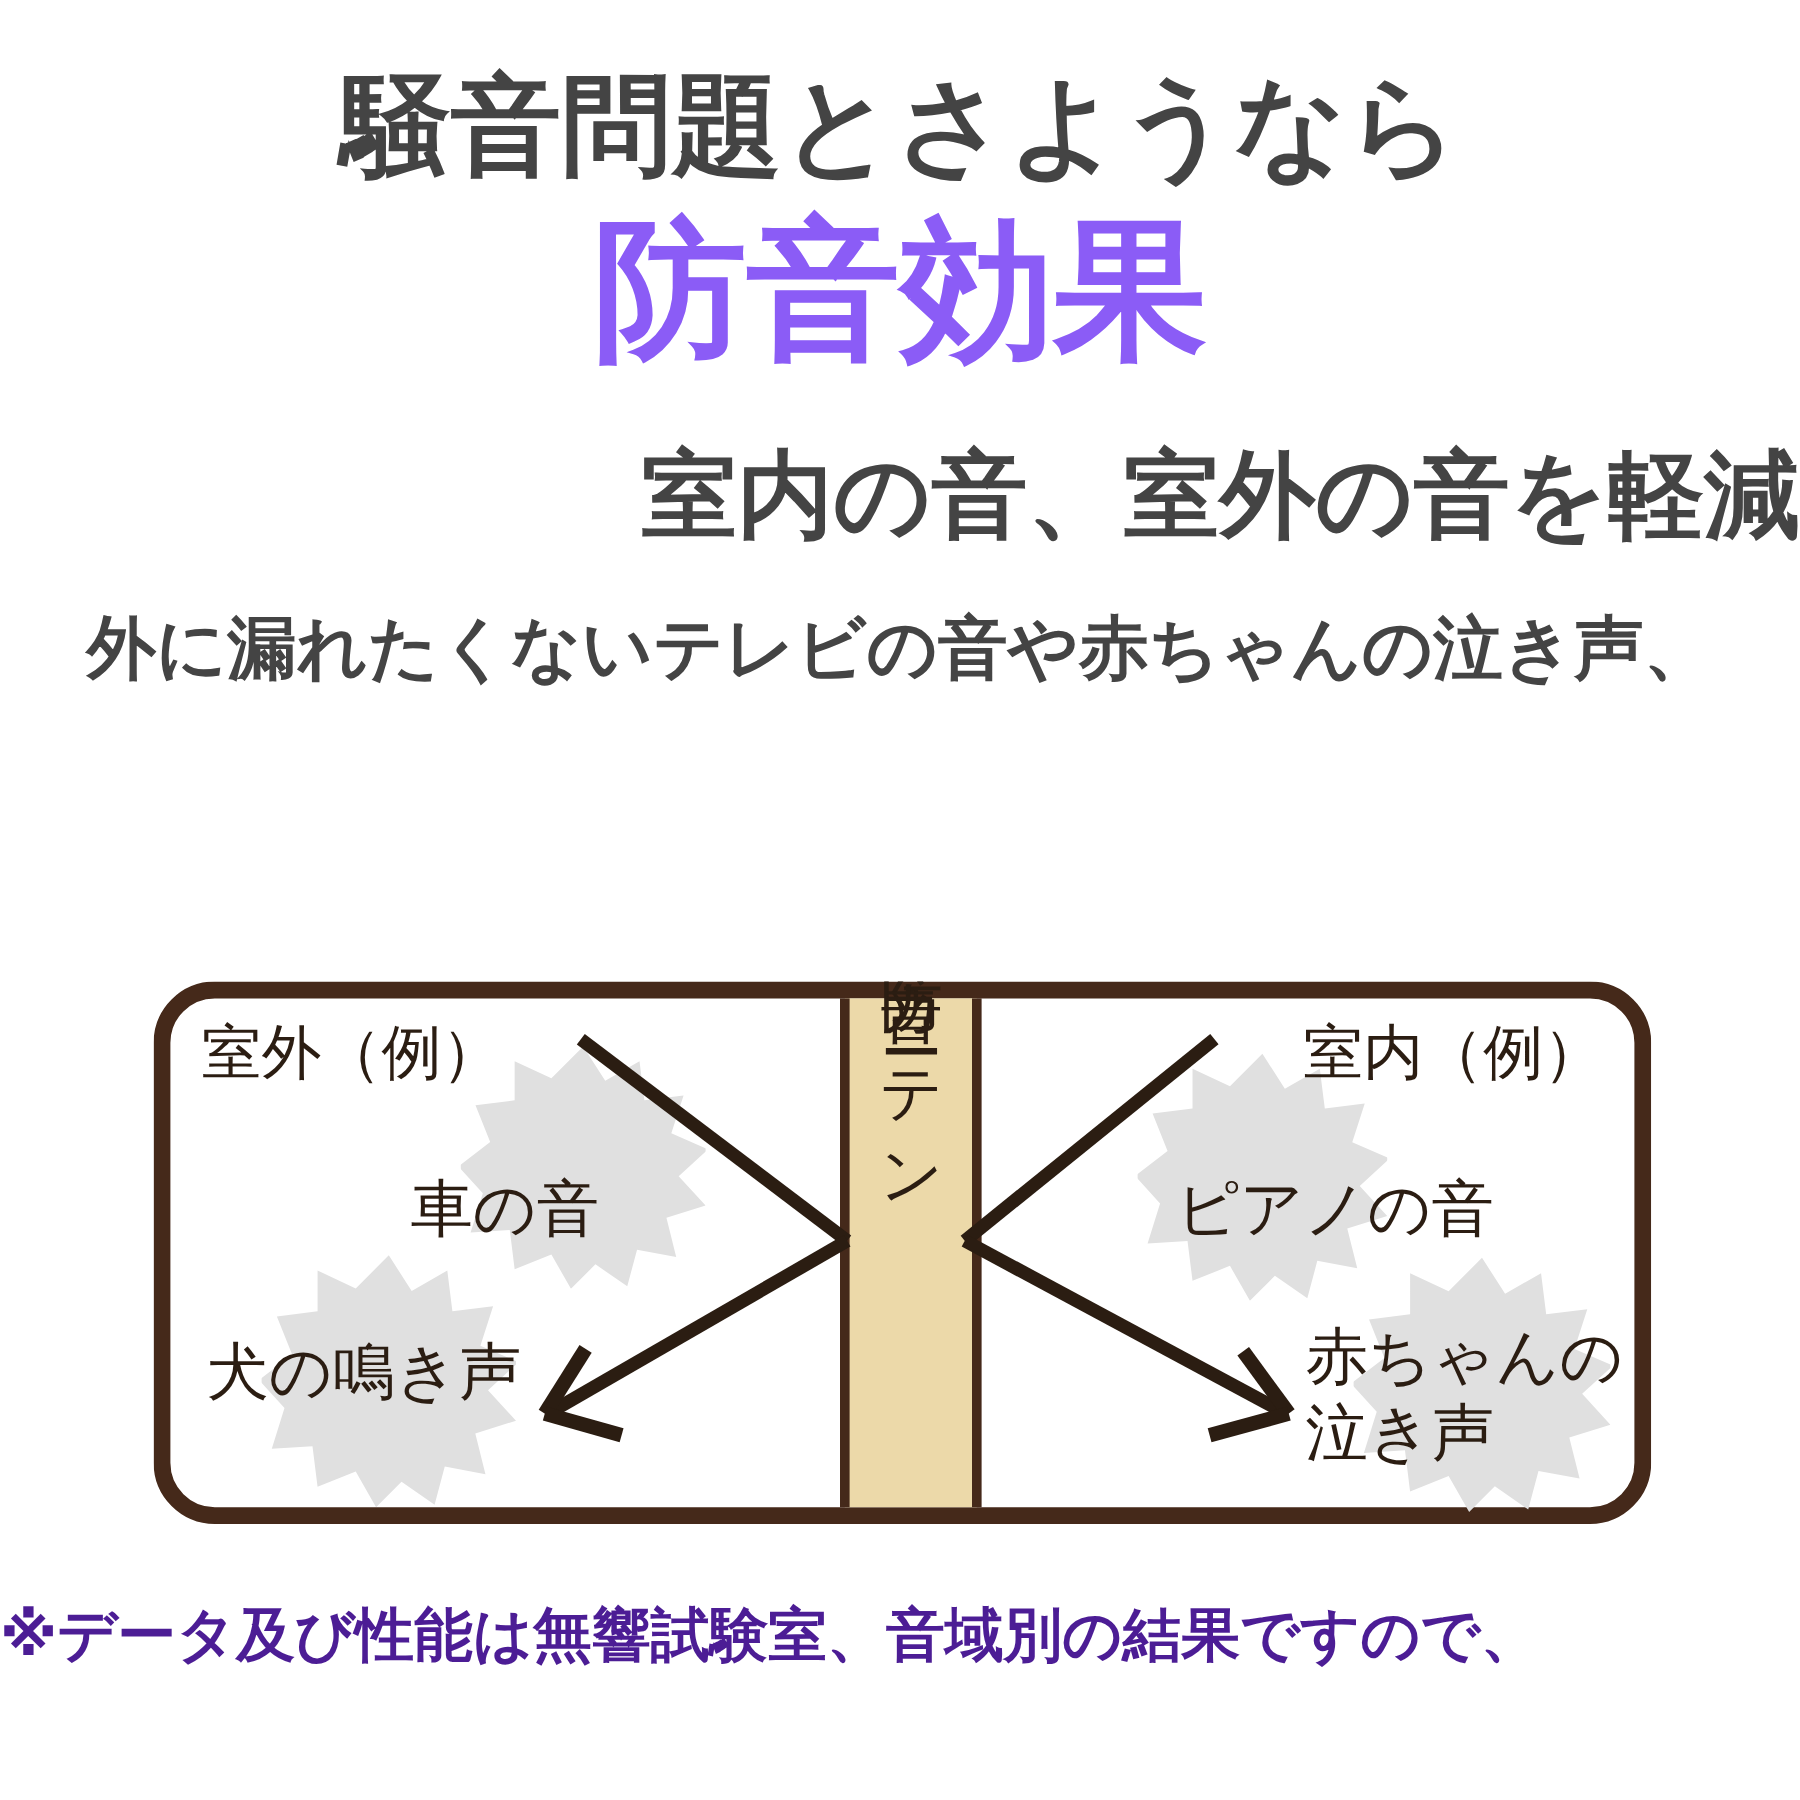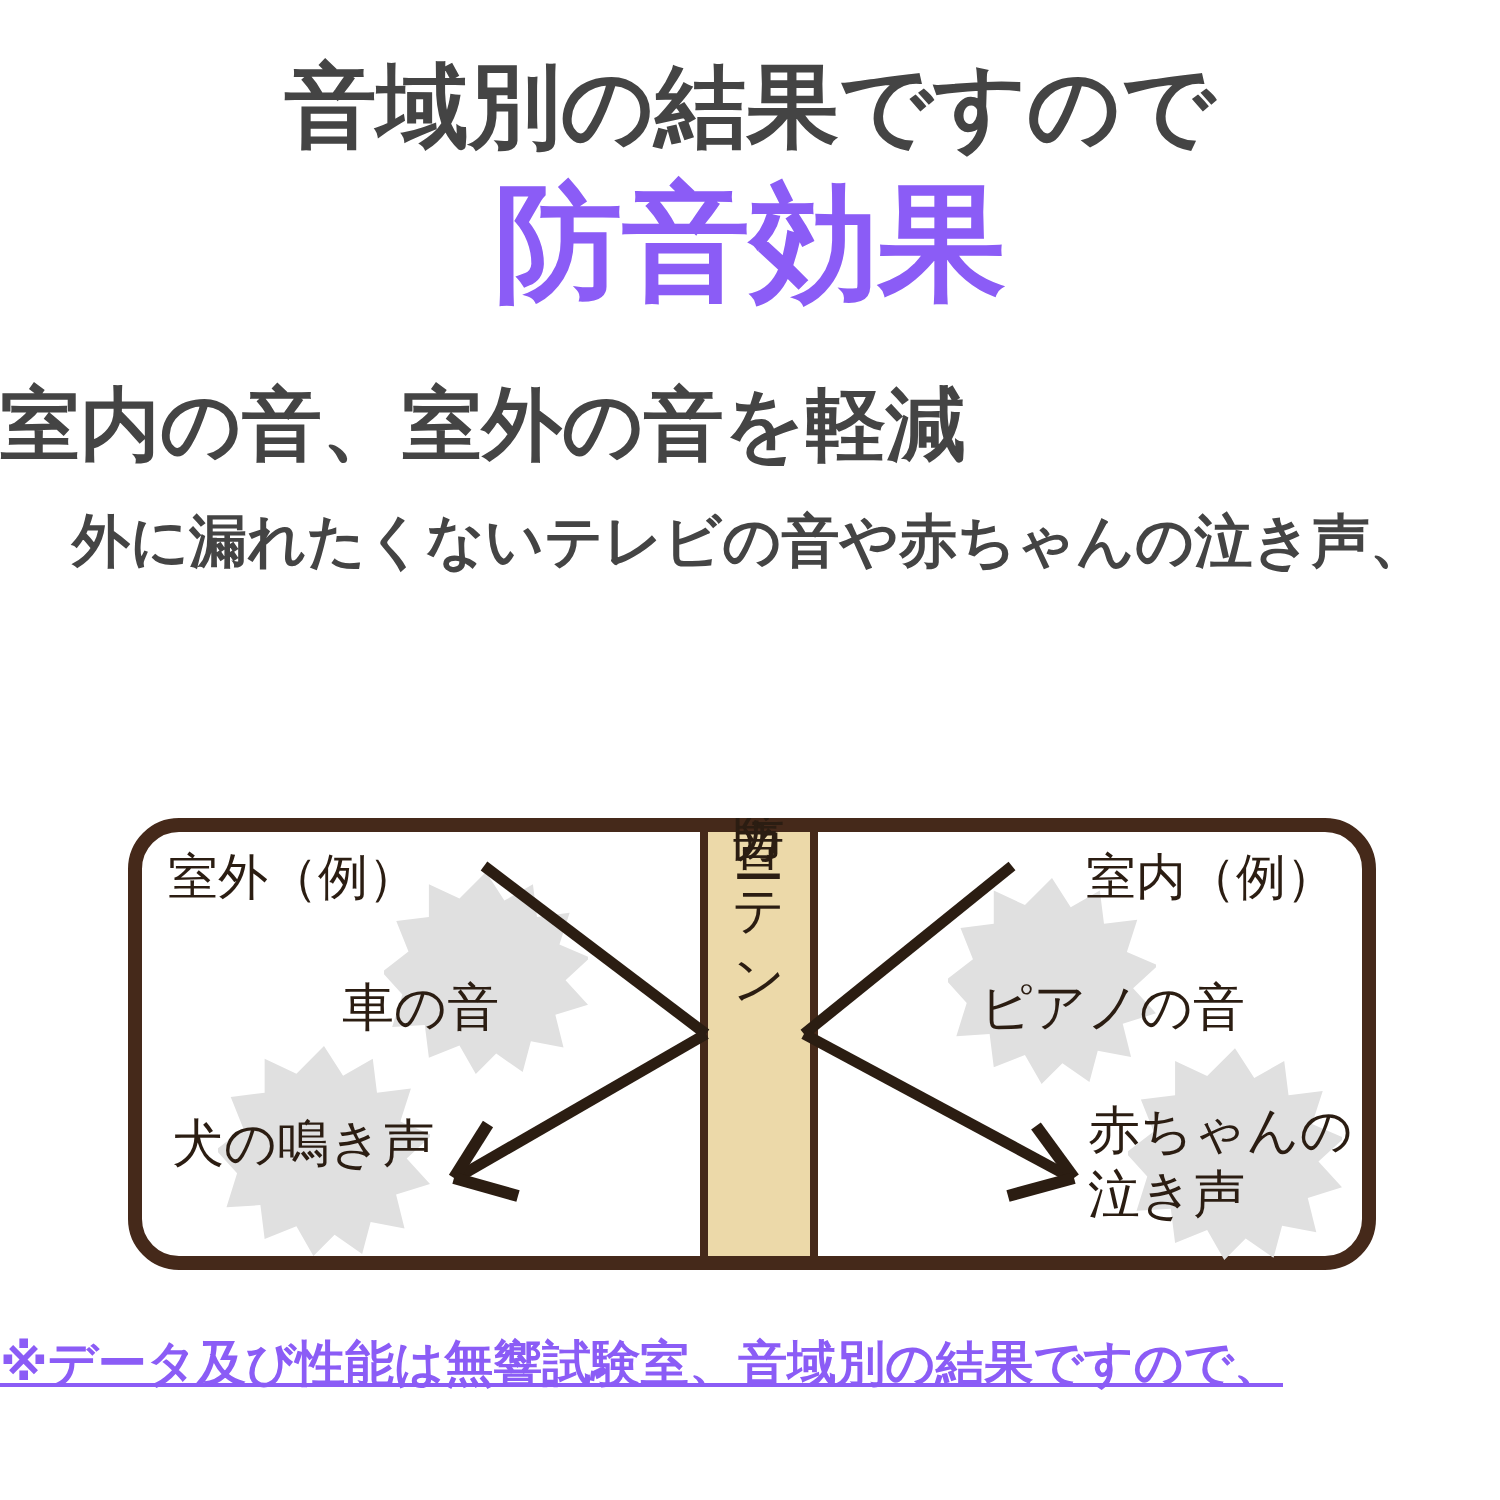--- a/index.html
+++ b/index.html
@@ -44,24 +44,24 @@
     text-align: center;
     font-size: 128px;
     line-height: 1.05;
     font-weight: 700;
     color: #8b5cf6;
     letter-spacing: 0px;
   }
 
   .subheading {
     position: absolute;
-    top: 382px;
+    top: 370px;
     left: 0;
     width: 1500px;
-    text-align: left;
+    text-align: right;
     font-size: 80px;
     line-height: 1.08;
     font-weight: 700;
     color: #444444;
   }
 
   .body-copy {
     position: absolute;
     top: 498px;
     left: 72px;
@@ -87,31 +87,30 @@
   
   .footnote {
     position: absolute;
     top: 1330px;
     left: 0;
     width: 1224px;
     text-align: center;
     font-size: 49px;
     line-height: 1.38;
     font-weight: 700;
-    color: #8b5cf6;
-    text-decoration: underline;
+    color: #4c1d95;
   }
   .footnote .ln { display: block; white-space: nowrap; }
 </style>
 </head>
 <body>
 
 <div class="page">
 
-  <div class="headline-1">音域別の結果ですので</div>
+  <div class="headline-1">騒音問題とさようなら</div>
 
   <div class="headline-2">防音効果</div>
 
   <div class="subheading">室内の音、室外の音を軽減</div>
 
   <div class="body-copy">
     <span class="ln">外に漏れたくないテレビの音や赤ちゃんの泣き声、</span>
   </div>
 
   <div class="diagram">

